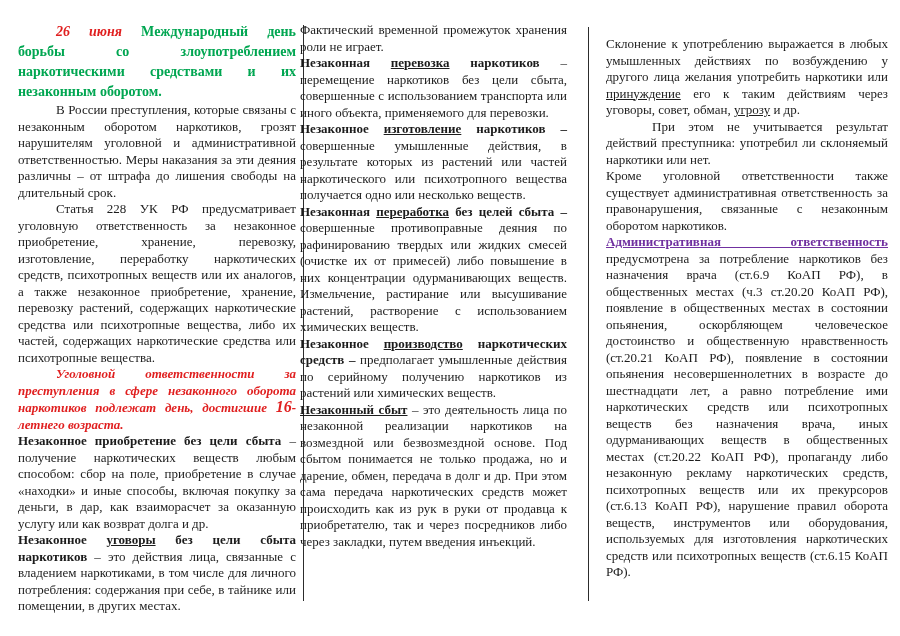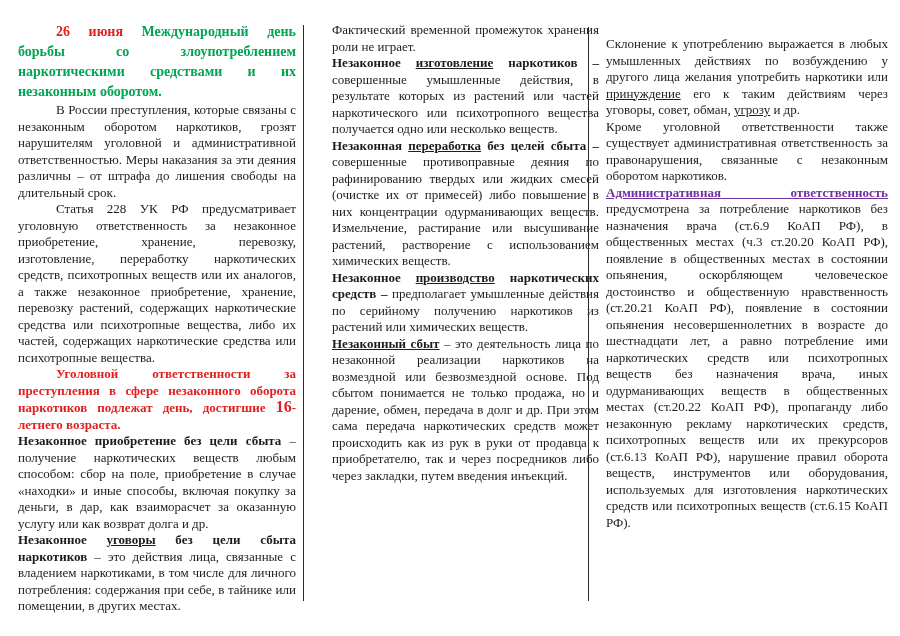--- a/index.html
+++ b/index.html
@@ -4,57 +4,59 @@
 <style>
   html,body{margin:0;padding:0;background:#ffffff;}
   body{width:900px;height:636px;overflow:hidden;}
   .page{
     position:relative;width:900px;height:636px;background:#ffffff;
     font-family:"Liberation Serif","DejaVu Serif",serif;
     color:#1c1c1c;
   }
   .col{position:absolute;top:22px;font-size:13px;line-height:16.5px;text-align:justify;}
   .col-1{left:18px;width:278px;}
-  .col-2{left:332px;width:267px;}
+  .col-2{left:300px;width:267px;}
   .col-3{left:606px;width:282px;top:36px;}
   .vline{position:absolute;width:1px;background:#2c2c2c;}
   .vline-1{left:303px;top:25px;height:576px;}
   .vline-2{left:588px;top:27px;height:574px;}
   p.para{margin:0;}
   .indent-normal{text-indent:38px;}
   .indent-large{text-indent:46px;}
   .gap-medium{margin-top:13px;}
   .gap-large{margin-top:24px;}
   .role-title{font-size:14px;line-height:20px;margin-bottom:14px;}
   .bold{font-weight:700;}
   .u{text-decoration:underline;}
-  .red{color:var(--red,#e01f1f);}
+  .red{color:var(--red,#e01f1f);font-style:italic;}
   .green{color:var(--green,#00a651);}
   .purple{color:var(--purple,#7030a0);}
   .big{font-size:16px;line-height:16px;}
 </style>
 </head>
 <body>
 
 <div class="page">
   <div class="col col-1">
       <p class="para indent-normal role-title"><span class="red bold">26 июня </span><span class="green bold">Международный день борьбы со злоупотреблением наркотическими средствами и их незаконным оборотом.</span></p>
       <p class="para indent-normal"><span class="">В России преступления, которые связаны с незаконным оборотом наркотиков, грозят нарушителям уголовной и административной ответственностью. Меры наказания за эти деяния различны – от штрафа до лишения свободы на длительный срок.</span></p>
       <p class="para indent-normal"><span class="">Статья 228 УК РФ предусматривает уголовную ответственность за незаконное приобретение, хранение, перевозку, изготовление, переработку наркотических средств, психотропных веществ или их аналогов, а также незаконное приобретение, хранение, перевозку растений, содержащих наркотические средства или психотропные вещества, либо их частей, содержащих наркотические средства или психотропные вещества.</span></p>
       <p class="para indent-normal"><span class="red bold">Уголовной ответственности за преступления в сфере незаконного оборота наркотиков подлежат день, достигшие </span><span class="red bold big">16</span><span class="red bold">-летнего возраста.</span></p>
       <p class="para"><span class="bold">Незаконное приобретение без цели сбыта</span><span class=""> – получение наркотических веществ любым способом: сбор на поле, приобретение в случае «находки» и иные способы, включая покупку за деньги, в дар, как взаиморасчет за оказанную услугу или как возврат долга и др.</span></p>
       <p class="para gap-large"><span class="bold">Незаконное </span><span class="bold u">уговоры</span><span class="bold"> без цели сбыта наркотиков</span><span class=""> – это действия лица, связанные с владением наркотиками, в том числе для личного потребления: содержания при себе, в тайнике или помещении, в других местах.</span></p>
     </div>
   <div class="vline vline-1"></div>
   <div class="col col-2">
       <p class="para"><span class="">Фактический временной промежуток хранения роли не играет.</span></p>
+      <p class="para gap-medium"><span class="bold">Незаконная </span><span class="bold u">перевозка</span><span class="bold"> наркотиков</span><span class=""> – перемещение наркотиков без цели сбыта, совершенные с использованием транспорта или иного объекта, применяемого для перевозки.</span></p>
       <p class="para gap-medium"><span class="bold">Незаконное </span><span class="bold u">изготовление</span><span class="bold"> наркотиков –</span><span class=""> совершенные умышленные действия, в результате которых из растений или частей наркотического или психотропного вещества получается одно или несколько веществ.</span></p>
       <p class="para gap-medium"><span class="bold">Незаконная </span><span class="bold u">переработка</span><span class="bold"> без целей сбыта –</span><span class=""> совершенные противоправные деяния по рафинированию твердых или жидких смесей (очистке их от примесей) либо повышение в них концентрации одурманивающих веществ. Измельчение, растирание или высушивание растений, растворение с использованием химических веществ.</span></p>
       <p class="para gap-medium"><span class="bold">Незаконное </span><span class="bold u">производство</span><span class="bold"> наркотических средств –</span><span class=""> предполагает умышленные действия по серийному получению наркотиков из растений или химических веществ.</span></p>
       <p class="para gap-medium"><span class="bold u">Незаконный сбыт</span><span class=""> – это деятельность лица по незаконной реализации наркотиков на возмездной или безвозмездной основе. Под сбытом понимается не только продажа, но и дарение, обмен, передача в долг и др. При этом сама передача наркотических средств может происходить как из рук в руки от продавца к приобретателю, так и через посредников либо через закладки, путем введения инъекций.</span></p>
     </div>
   <div class="vline vline-2"></div>
   <div class="col col-3">
       <p class="para"><span class="">Склонение к употреблению выражается в любых умышленных действиях по возбуждению у другого лица желания употребить наркотики или </span><span class="u">принуждение</span><span class=""> его к таким действиям через уговоры, совет, обман, </span><span class="u">угрозу</span><span class=""> и др.</span></p>
+      <p class="para indent-large"><span class="">При этом не учитывается результат действий преступника: употребил ли склоняемый наркотики или нет.</span></p>
       <p class="para gap-large"><span class="">Кроме уголовной ответственности также существует административная ответственность за правонарушения, связанные с незаконным оборотом наркотиков.</span></p>
       <p class="para"><span class="purple bold u">Административная ответственность</span><span class=""> предусмотрена за потребление наркотиков без назначения врача (ст.6.9 КоАП РФ), в общественных местах (ч.3 ст.20.20 КоАП РФ), появление в общественных местах в состоянии опьянения, оскорбляющем человеческое достоинство и общественную нравственность (ст.20.21 КоАП РФ), появление в состоянии опьянения несовершеннолетних в возрасте до шестнадцати лет, а равно потребление ими наркотических средств или психотропных веществ без назначения врача, иных одурманивающих веществ в общественных местах (ст.20.22 КоАП РФ), пропаганду либо незаконную рекламу наркотических средств, психотропных веществ или их прекурсоров (ст.6.13 КоАП РФ), нарушение правил оборота веществ, инструментов или оборудования, используемых для изготовления наркотических средств или психотропных веществ (ст.6.15 КоАП РФ).</span></p>
     </div>
 </div>
 
 </body></html>

